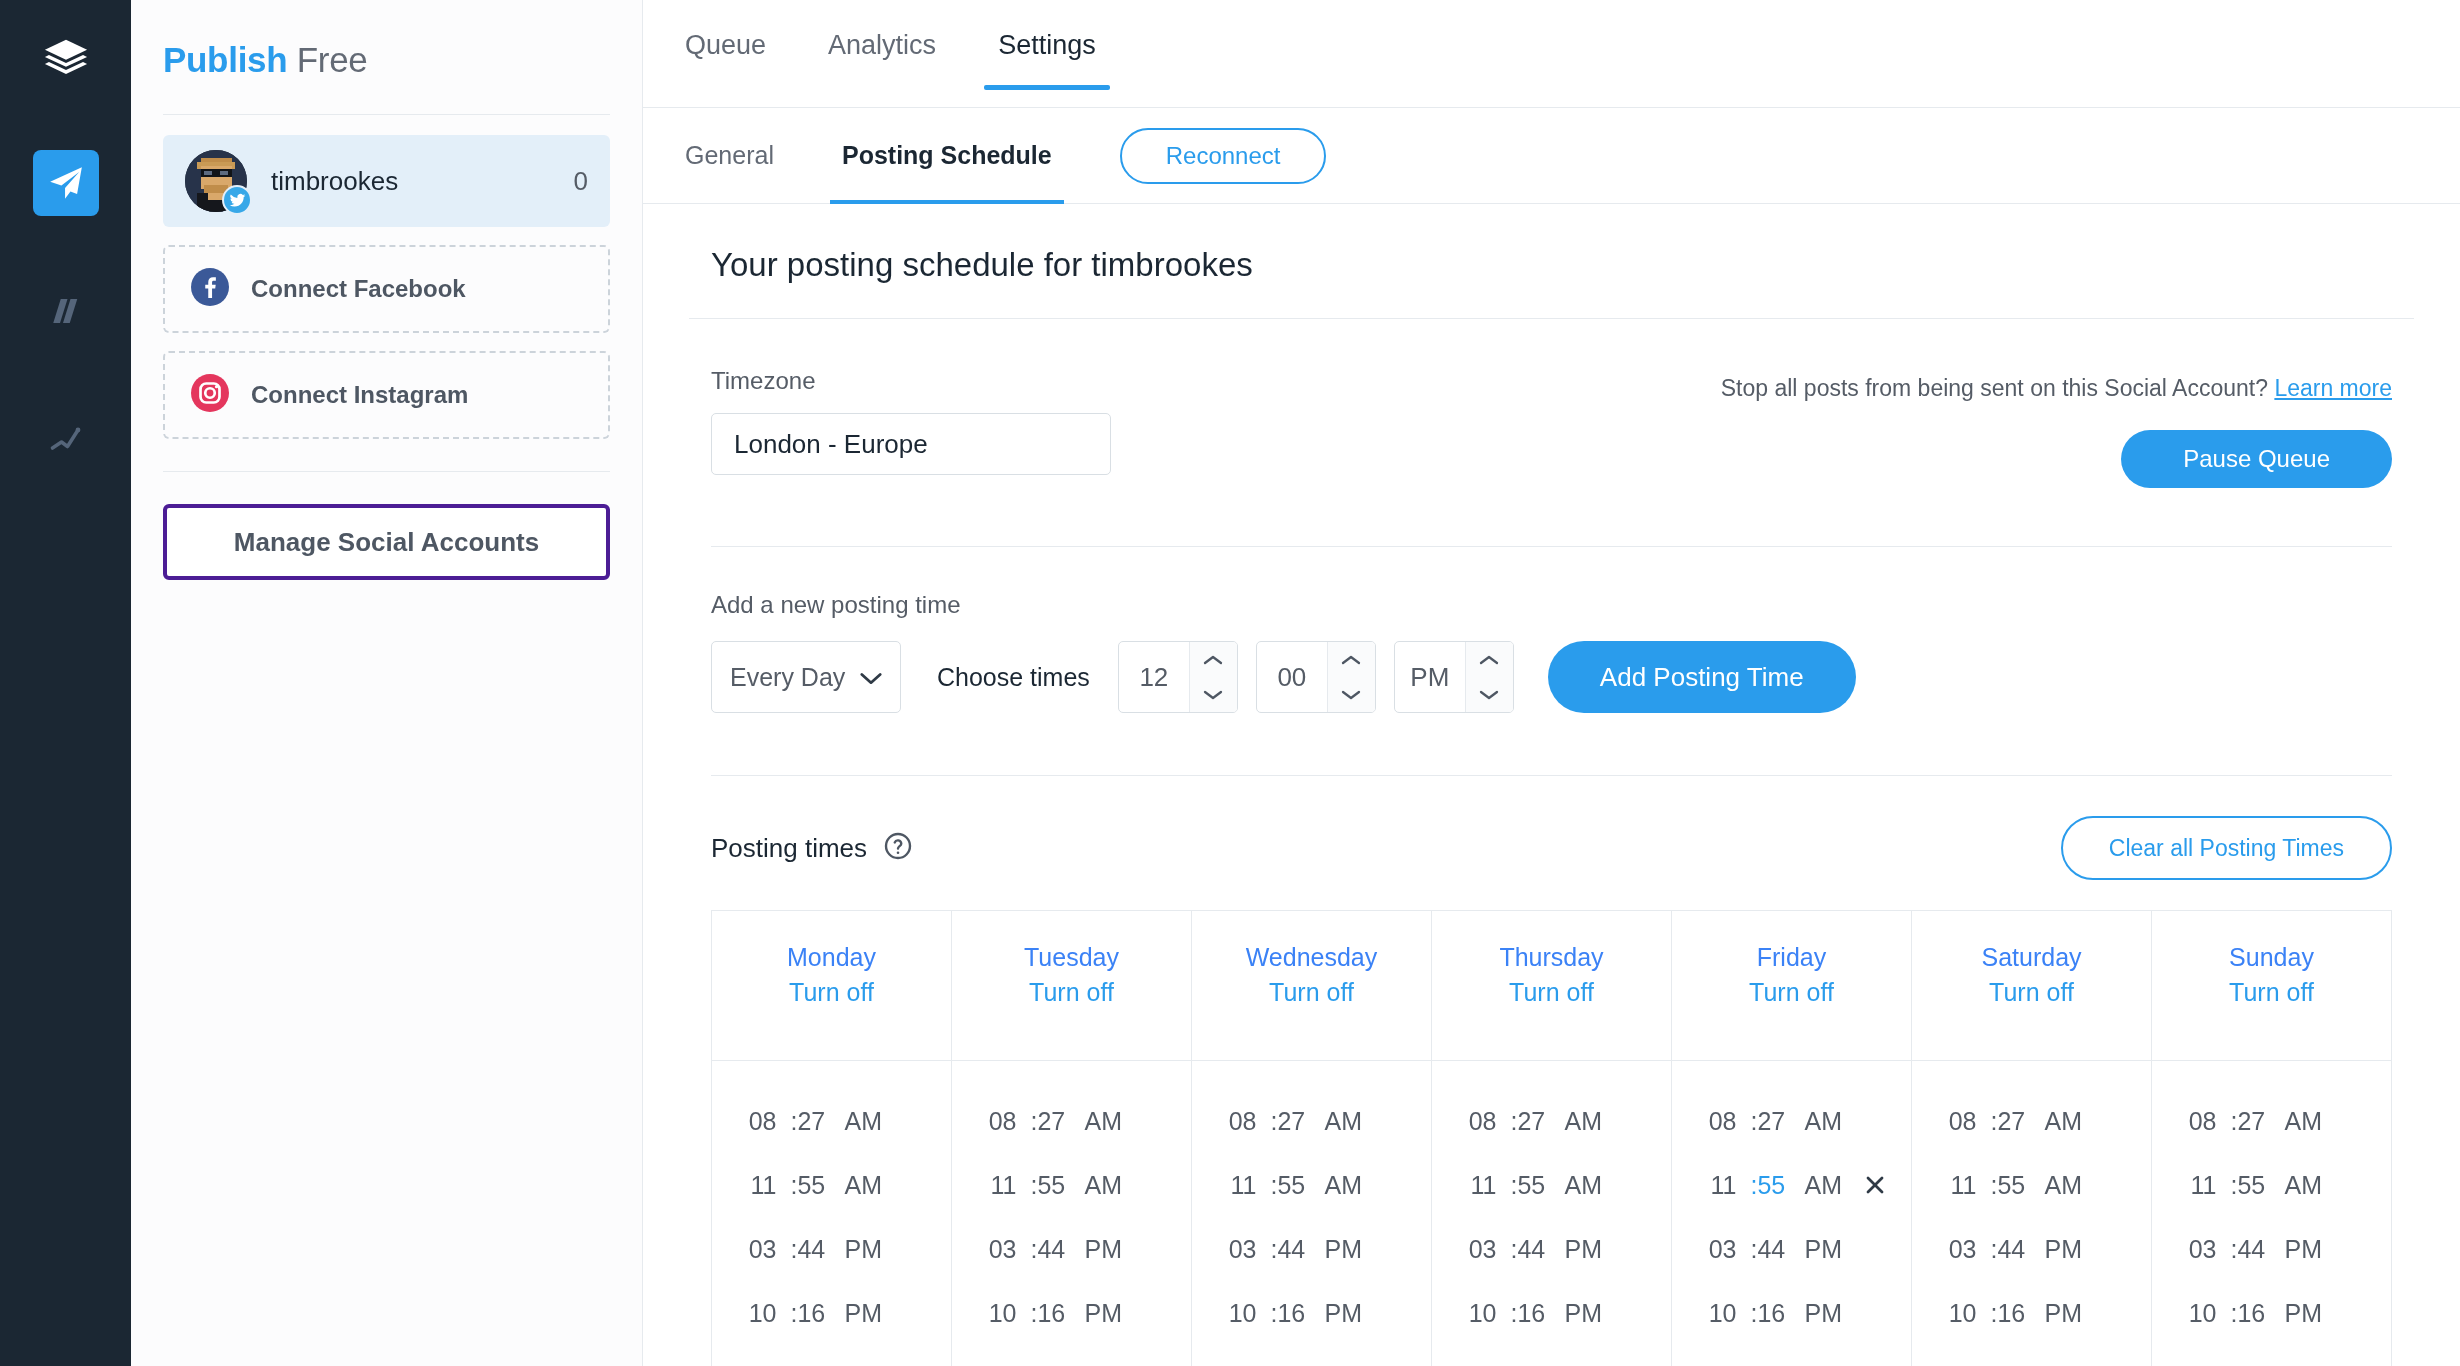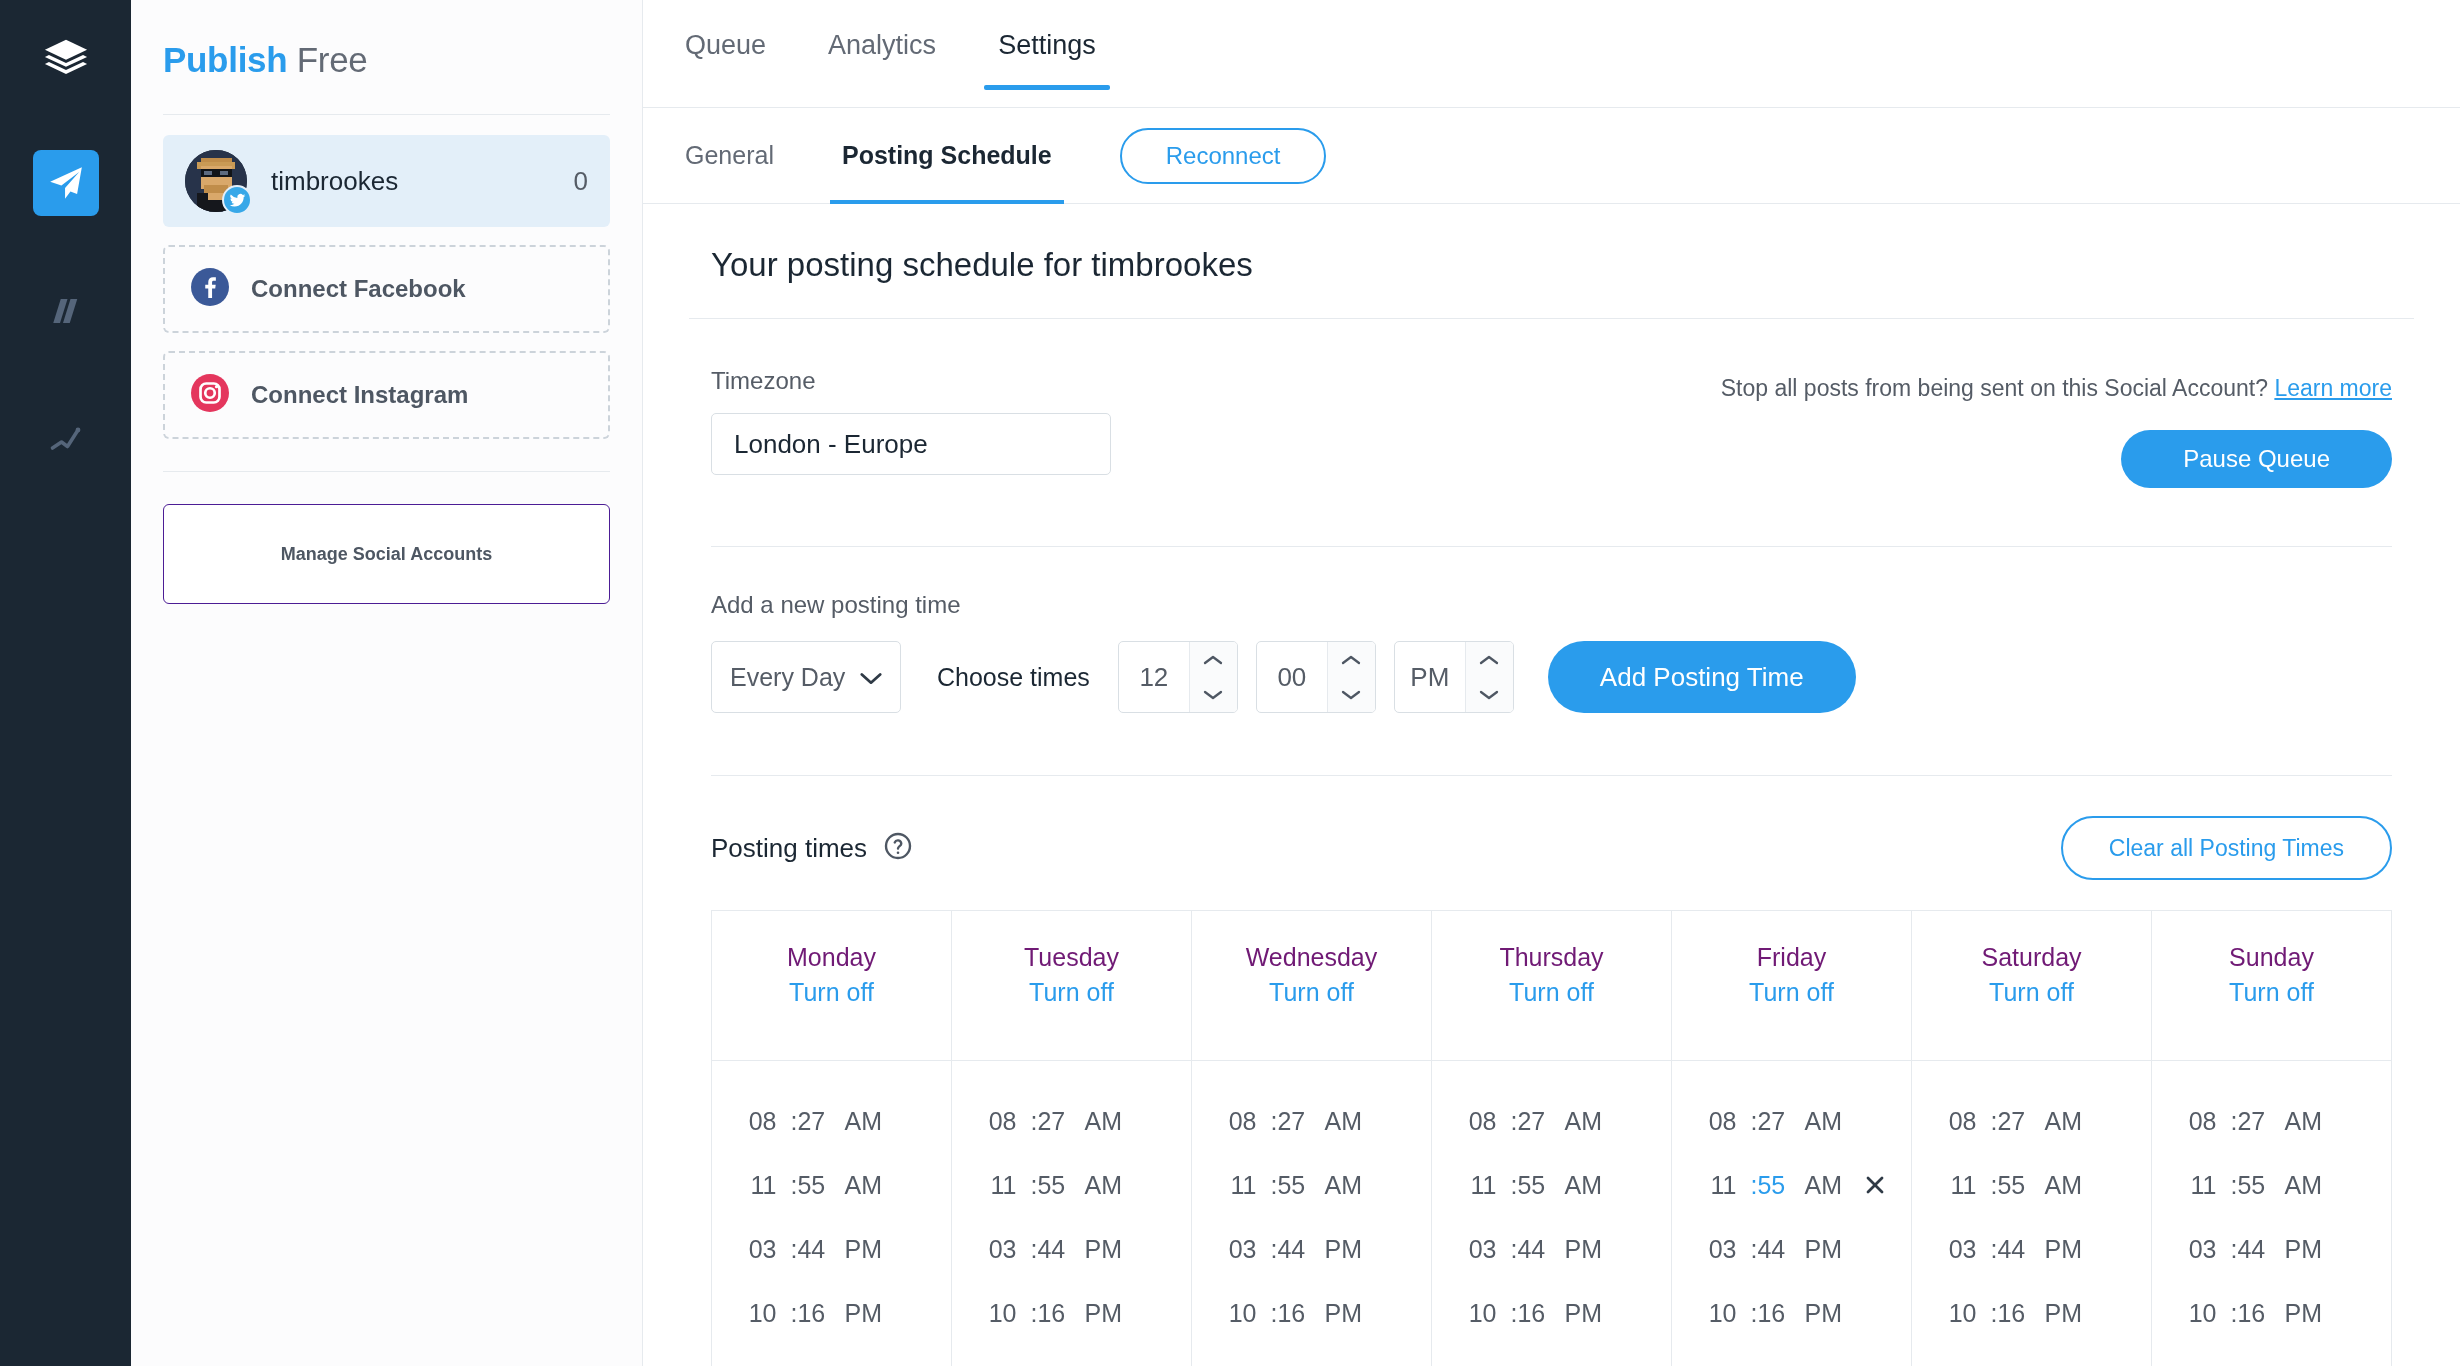--- a/index.html
+++ b/index.html
@@ -60,23 +60,23 @@
   .connect-row {
     display: flex; align-items: center;
     height: 88px; margin-top: 18px;
     border: 2px dashed #ccd3da; border-radius: 6px;
     padding: 0 26px; cursor: pointer;
   }
   .connect-label { margin-left: 22px; font-size: 24px; font-weight: bold; color: #4e5763; }
 
   .side-div2 { height: 1px; background: #e6eaee; margin: 32px 0 0 0; }
   .manage-btn {
-    margin-top: 32px; width: 100%; height: 100px;
-    border: 1px solid #4c1d95; border-radius: 6px; background: #ffffff;
-    font-size: 18px; color: #4e5763; font-weight: bold;
+    margin-top: 32px; width: 100%; height: 76px;
+    border: 4px solid #4c1d95; border-radius: 6px; background: #ffffff;
+    font-size: 26px; color: #4e5763; font-weight: bold;
     font-family: "Liberation Sans", sans-serif; cursor: pointer;
   }
 
   
   .main { flex: 1; height: 1366px; background: #fff; position: relative; }
   .tabs {
     display: flex; align-items: flex-start;
     padding: 30px 0 0 42px; height: 108px;
     border-bottom: 1px solid #e6eaee;
     position: relative;
@@ -182,21 +182,21 @@
 
   
   .sched { margin: 0 22px; border: 1px solid #e6eaee; display: flex; }
   .sched-col { flex: 1; border-right: 1px solid #e6eaee; }
   .sched-col:last-child { border-right: none; }
   .sched-head {
     height: 150px; border-bottom: 1px solid #e6eaee;
     display: flex; flex-direction: column; align-items: center;
     padding-top: 32px;
   }
-  .day-name { font-size: 25px; color: #701a75; margin-bottom: 6px; text-align: right; }
+  .day-name { font-size: 25px; color: #3b82f6; margin-bottom: 6px; text-align: right; }
   .turn-off { font-size: 25px; color: #2a9cec; cursor: pointer; }
   .sched-body { padding: 28px 0 34px 0; }
   .time-row {
     display: flex; align-items: center; justify-content: center;
     height: 64px; position: relative;
   }
   .t-h { font-size: 25px; color: #555c66; width: 48px; text-align: right; }
   .t-m { font-size: 25px; color: #555c66; width: 62px; text-align: left; padding-left: 14px; }
   .t-m.hl { color: #2a9cec; }
   .t-p { font-size: 25px; color: #555c66; width: 56px; text-align: left; padding-left: 6px; }

